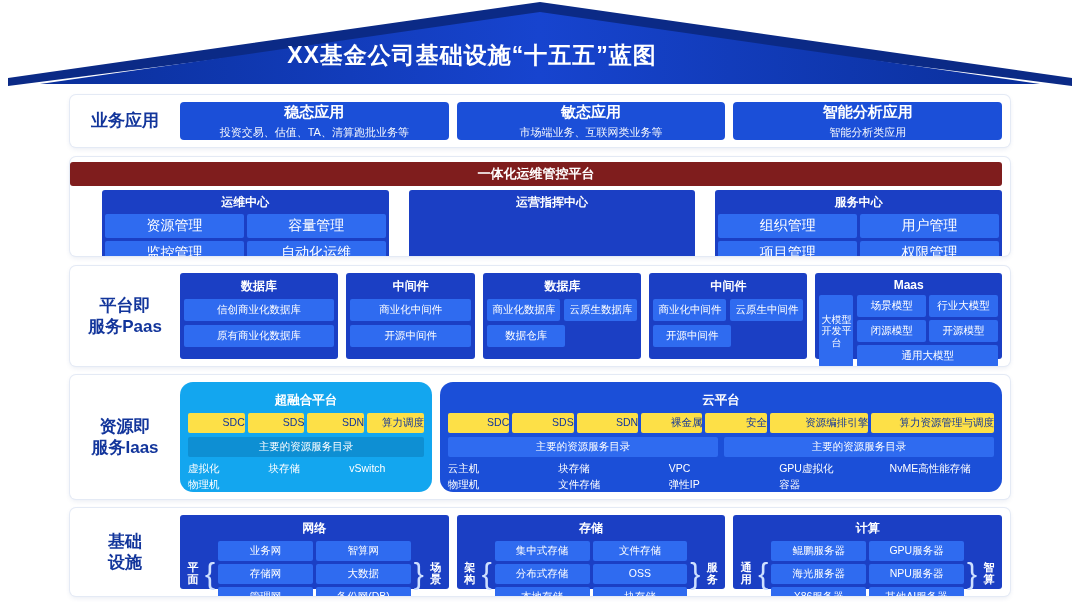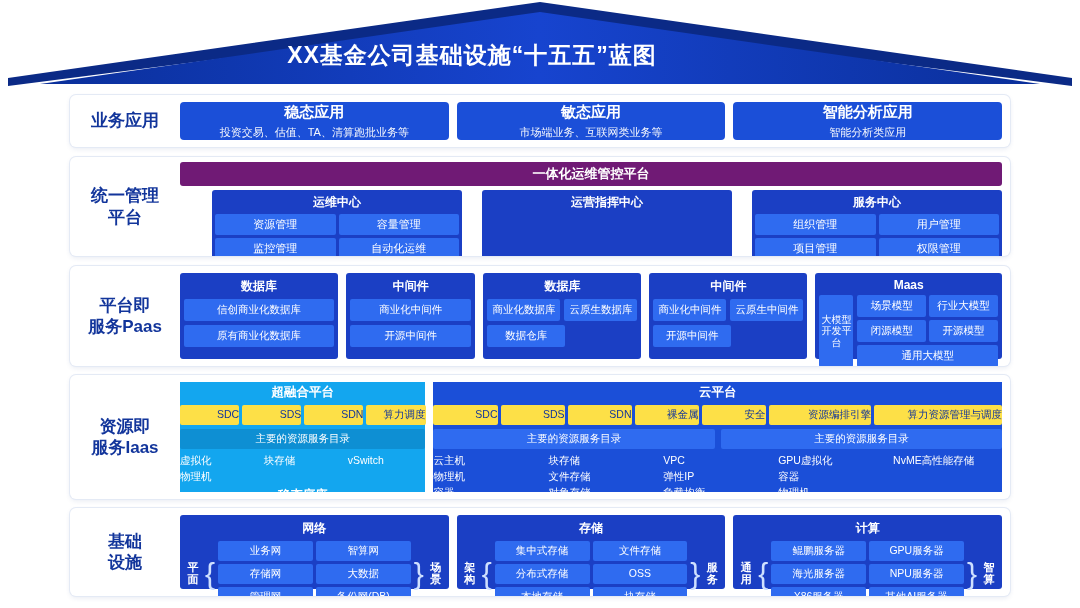--- a/index.html
+++ b/index.html
@@ -43,29 +43,29 @@
   .app{
     flex:1;background:#1b4fd8;border-radius:4px;
     display:flex;flex-direction:column;align-items:center;justify-content:center;
   }
   .app .t{font-size:15px;font-weight:bold;}
   .app .s{font-size:11px;margin-top:3px;opacity:.95;}
   
   #row2{top:157px;height:99px;}
   #row2 .rowbody{padding:5px 8px 6px 0;}
   .platbar{
-    background:#701a75;border-radius:3px;color:#fff;text-align:center;
+    background:#7f1d1d;border-radius:3px;color:#fff;text-align:center;
     font-size:13px;font-weight:bold;padding:3px 0;margin-bottom:4px;
   }
   .centers{display:flex;gap:20px;padding-left:32px;}
   .center{flex:1;background:#1b3fc4;border-radius:3px;padding:3px;box-sizing:border-box;}
   .center .ch{font-size:12px;font-weight:bold;text-align:center;padding:1px 0 3px;}
   .cells{display:grid;grid-template-columns:1fr 1fr;gap:3px;}
   .cell{
-    background:#2f6bf0;border-radius:2px;text-align:center;font-size:11px;
+    background:#2f6bf0;border-radius:2px;text-align:center;font-size:14px;
     padding:3px 0;
   }
   
   #row3{top:266px;height:100px;}
   #row3 .rowbody{display:flex;gap:8px;}
   .pblock{background:#1b3fc4;border-radius:3px;padding:4px;box-sizing:border-box;display:flex;flex-direction:column;}
   .pblock .ph{font-size:12px;font-weight:bold;text-align:center;padding:1px 0 4px;}
   .pitems{display:flex;flex-direction:column;gap:4px;flex:1;}
   .pitem{background:#2f6bf0;border-radius:2px;text-align:center;font-size:10.5px;padding:4px 2px;}
   .maas{flex:1;background:#1b3fc4;border-radius:3px;padding:4px;box-sizing:border-box;}
@@ -74,21 +74,21 @@
   .maasleft{
     width:34px;background:#2f6bf0;border-radius:2px;font-size:10px;
     display:flex;align-items:center;justify-content:center;text-align:center;line-height:1.15;
     padding:2px;box-sizing:border-box;
   }
   .maasgrid{flex:1;display:grid;grid-template-columns:1fr 1fr;gap:3px;}
   .maasfull{margin-top:3px;}
   
   #row4{top:375px;height:124px;}
   #row4 .rowbody{display:flex;gap:8px;}
-  .iblock{border-radius:0;padding:0;box-sizing:border-box;display:flex;flex-direction:column;}
+  .iblock{border-radius:13px;padding:8px;box-sizing:border-box;display:flex;flex-direction:column;}
   .ihead{font-size:12.5px;font-weight:bold;text-align:center;padding:2px 0 4px;}
   .itabs{display:flex;gap:3px;margin-bottom:4px;}
   .itab{flex:1;background:#fde047;color:#12359b;border-radius:2px;text-align:right;font-size:10.5px;padding:3px 0;}
   .isub{background:#2f6bf0;border-radius:2px;text-align:center;font-size:10.5px;padding:3px 0;margin-bottom:4px;}
   .ilists{display:flex;gap:6px;flex:1;}
   .ilist{flex:1;display:flex;flex-direction:column;gap:2px;font-size:10.5px;line-height:1.35;}
   .ifoot{text-align:center;font-size:12.5px;font-weight:bold;padding-top:4px;}
   
   #row5{top:508px;height:88px;}
   #row5 .rowbody{display:flex;gap:8px;}
@@ -133,26 +133,20 @@
       <div class="s">市场端业务、互联网类业务等</div>
     </div>
     <div class="app">
       <div class="t">智能分析应用</div>
       <div class="s">智能分析类应用</div>
     </div>
   </div>
 </div>
 
 <div class="row" id="row2">
-  <div class="rowlabel">
-    <div>
-      <div>统一管理</div>
-      <div>平台</div>
-    </div>
-  </div>
   <div class="rowbody">
     <div class="platbar">一体化运维管控平台</div>
     <div class="centers">
       <div class="center">
         <div class="ch">运维中心</div>
         <div class="cells">
           <div class="cell">资源管理</div>
           <div class="cell">容量管理</div>
           <div class="cell">监控管理</div>
           <div class="cell">自动化运维</div>

